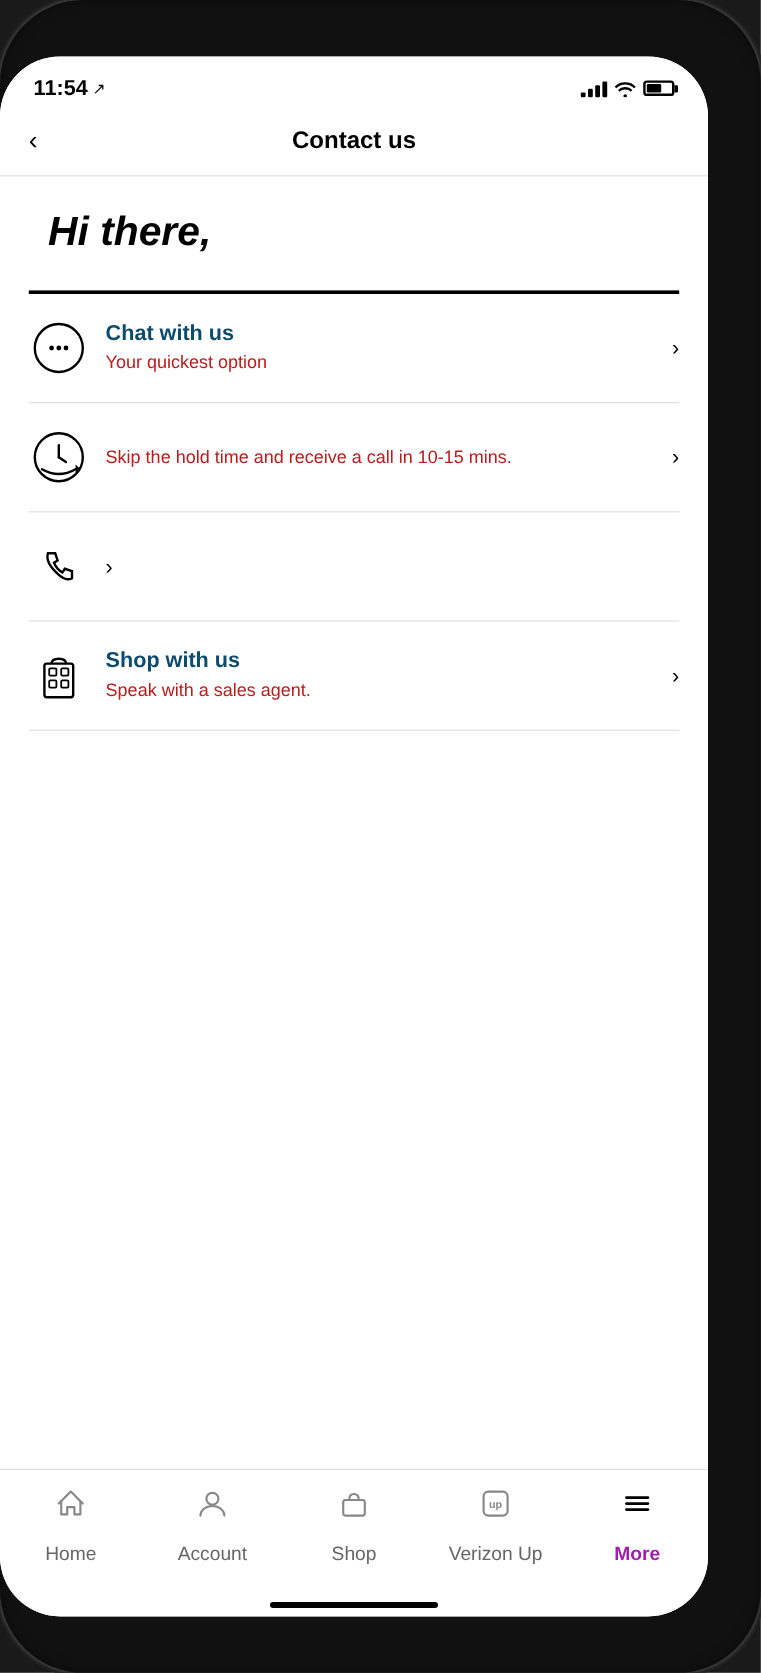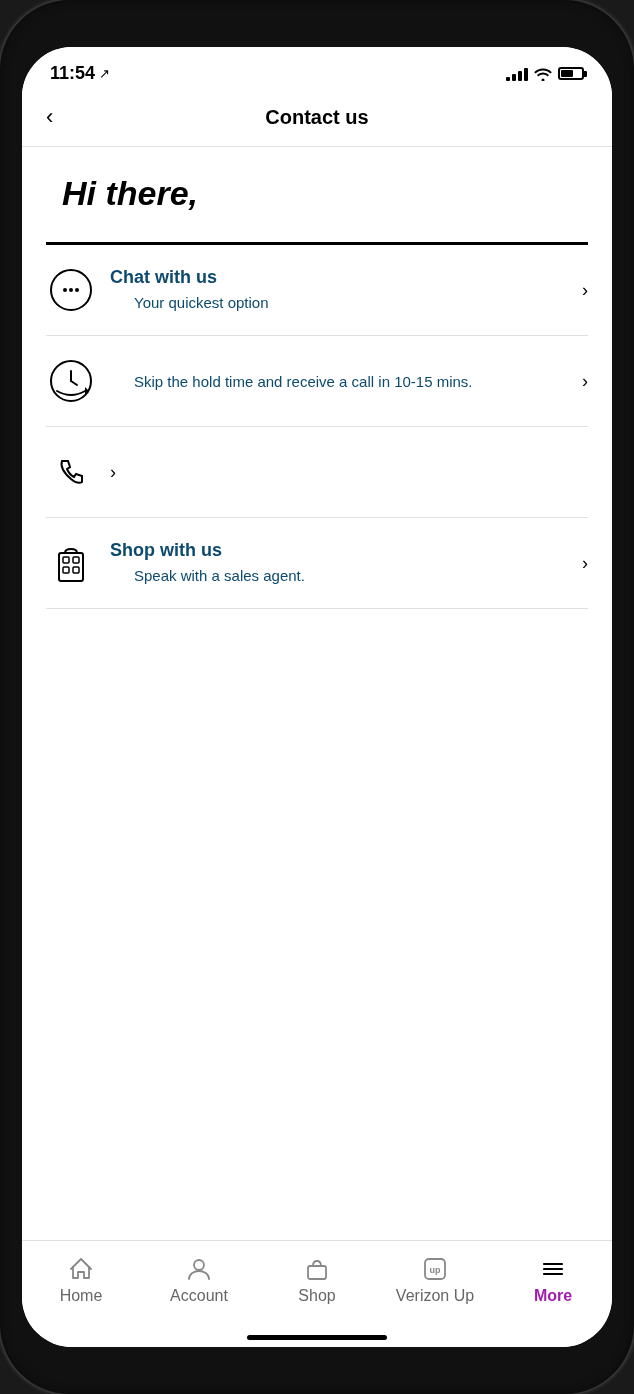--- a/index.html
+++ b/index.html
@@ -13,21 +13,20 @@
       font-family: -apple-system, BlinkMacSystemFont, 'Helvetica Neue', Arial, sans-serif;
     }
 
     .phone-frame {
       width: 634px;
       height: 1394px;
       background: #111;
       border-radius: 70px;
       position: relative;
       display: flex;
-      justify-content: center;
       align-items: center;
       box-shadow: 0 0 0 2px #333, 0 0 0 4px #222, inset 0 0 10px rgba(0,0,0,0.5);
     }
 
     .phone-screen {
       width: 590px;
       height: 1300px;
       background: #fff;
       border-radius: 50px;
       overflow: hidden;
@@ -198,23 +197,22 @@
 
     .contact-title {
       font-size: 18px;
       font-weight: 700;
       color: #0c4a6e;
       margin-bottom: 4px;
     }
 
     .contact-desc {
       font-size: 15px;
-      color: #0c4a6e;
+      color: #b91c1c;
       line-height: 1.4;
-      margin-left: 24px;
     }
 
     .chevron-right {
       font-size: 18px;
       color: #000;
       flex-shrink: 0;
     }
 
     
     svg {
@@ -228,21 +226,21 @@
       border-top: 1px solid #e0e0e0;
       padding: 8px 0 16px;
       flex-shrink: 0;
     }
 
     .nav-item {
       flex: 1;
       display: flex;
       flex-direction: column;
       align-items: center;
-      gap: 4px;
+      gap: 20px;
       cursor: pointer;
       padding: 6px 0;
     }
 
     .nav-item-icon {
       width: 28px;
       height: 28px;
       display: flex;
       align-items: center;
       justify-content: center;

